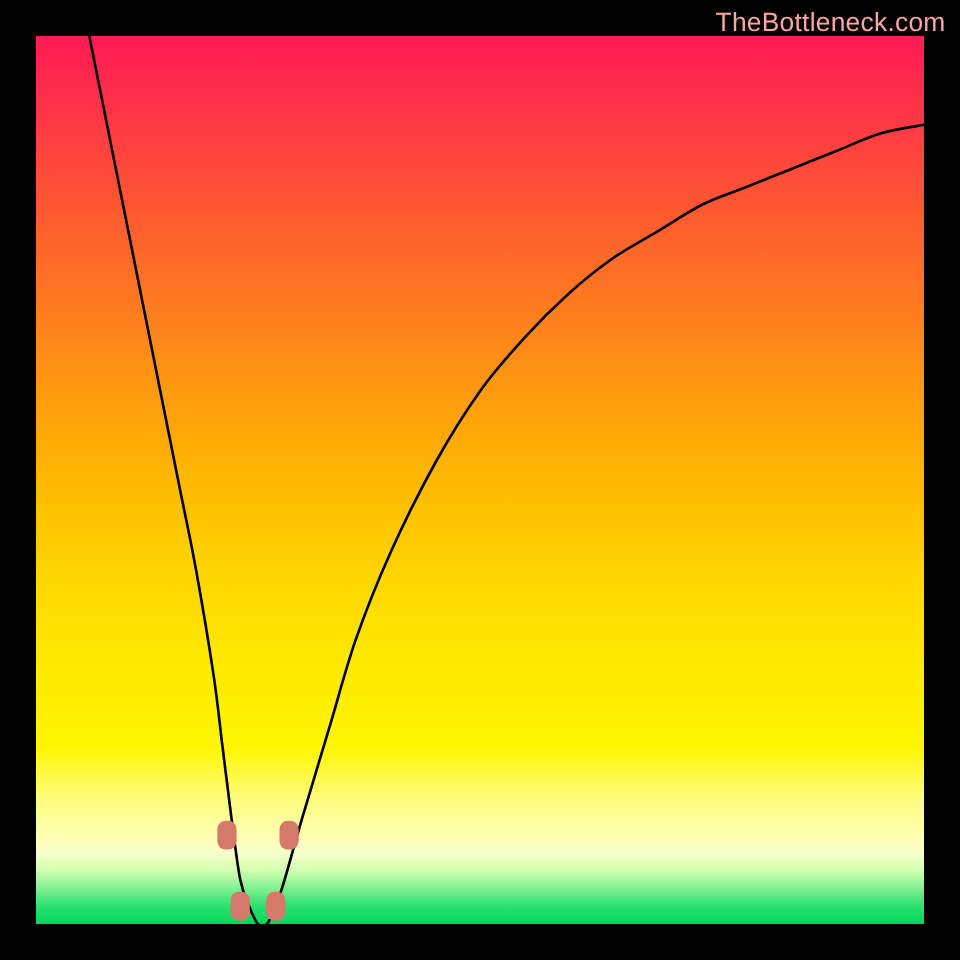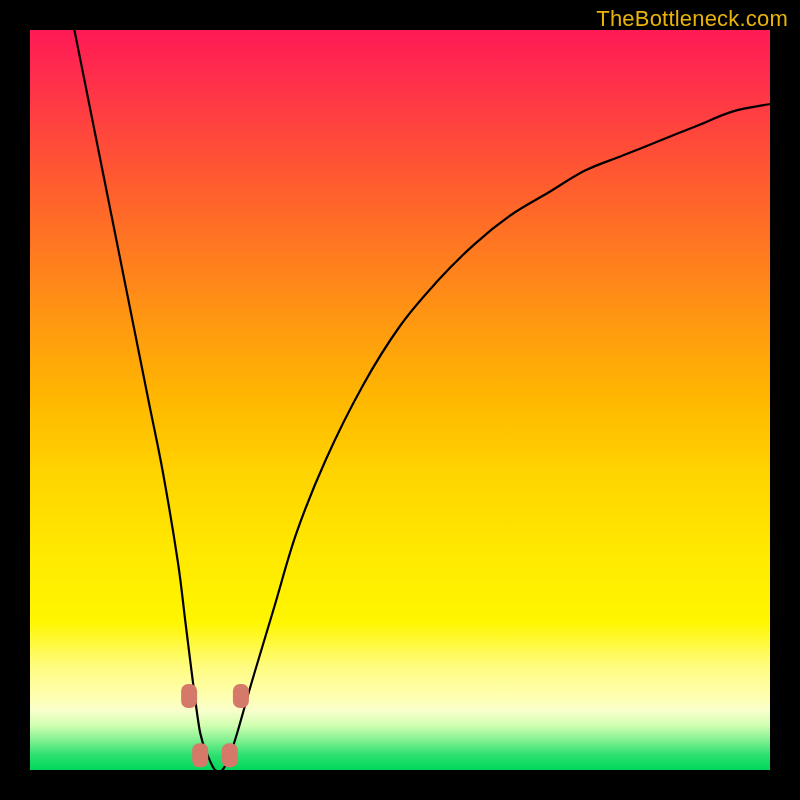--- a/index.html
+++ b/index.html
@@ -43,21 +43,21 @@
       #d0ffb0 94%,
       #80f090 96%,
       #2ce070 98%,
       #00d85a 100%
     );
   }
   .watermark {
     position: absolute;
     top: 6px;
     right: 12px;
-    color: #eab308;
+    color: #fca5a5;
     font-size: 22px;
     letter-spacing: 0.2px;
     user-select: none;
   }
   svg.curve {
     position: absolute;
     left: 0;
     top: 0;
     width: 740px;
     height: 740px;

